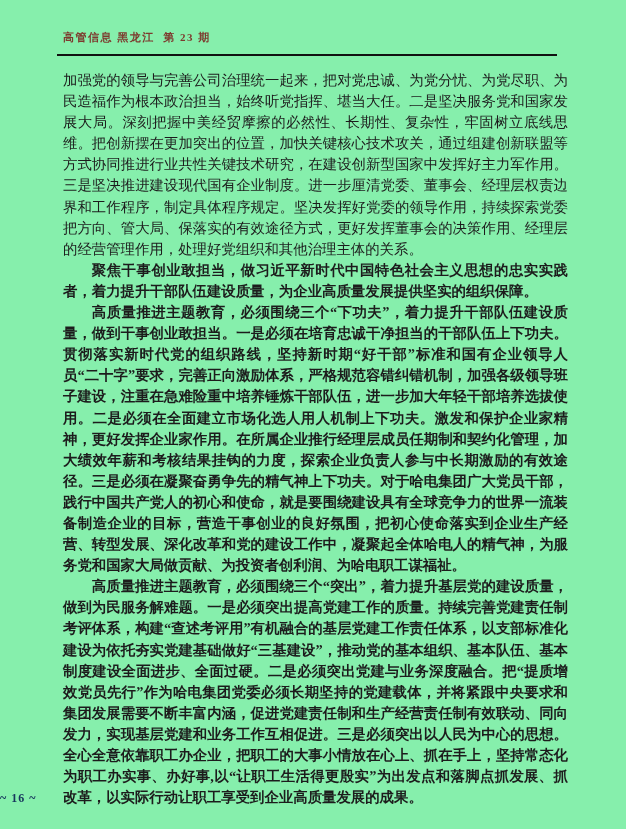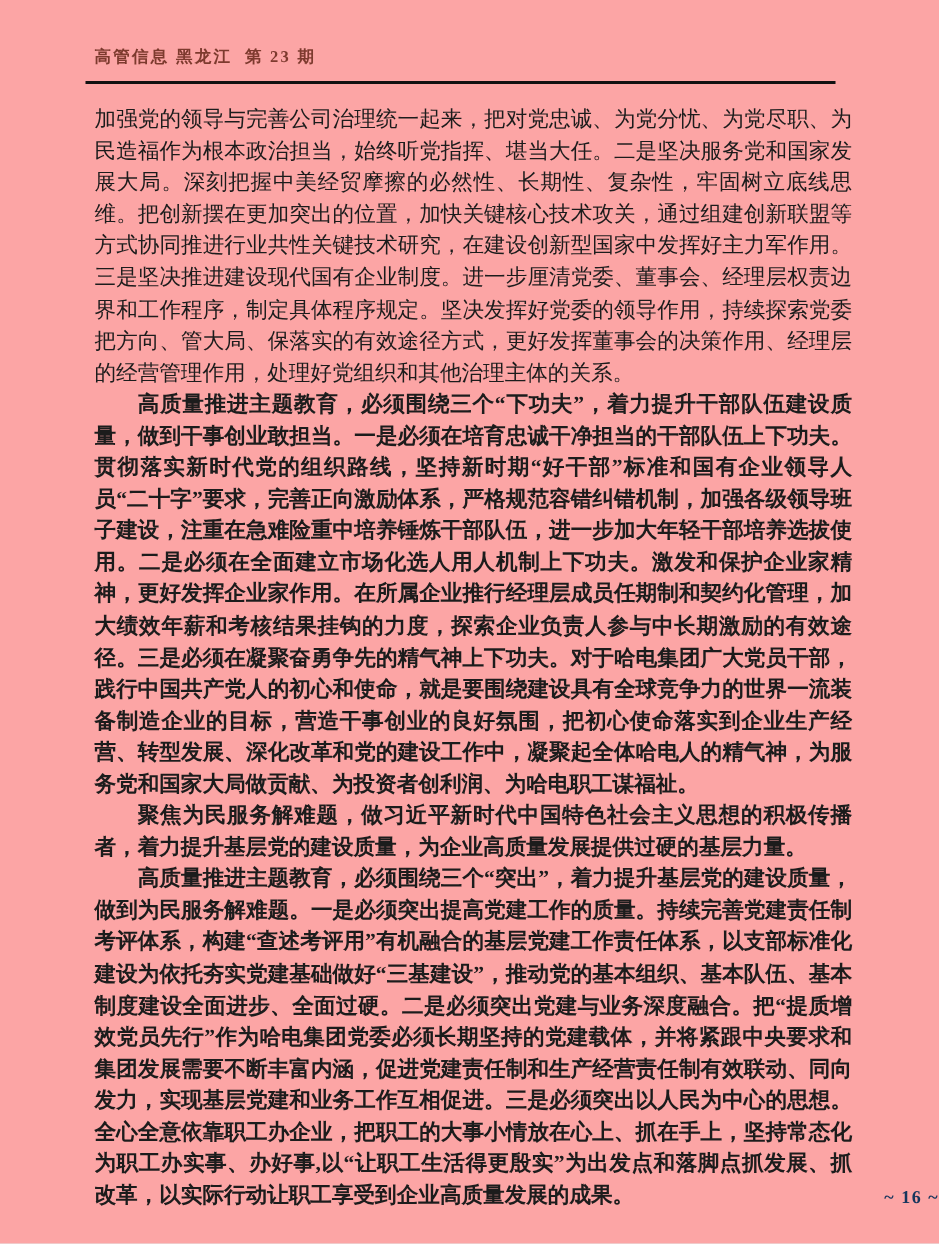--- a/index.html
+++ b/index.html
@@ -4,21 +4,21 @@
 <style>
   html, body {
     margin: 0;
     padding: 0;
     background: #e8e8e8;
   }
   .page {
     position: relative;
     width: 626px;
     height: 829px;
-    background: #fca5a5;
+    background: #86efac;
     overflow: hidden;
     font-family: "Liberation Serif", "DejaVu Serif", serif;
   }
   .masthead {
     position: absolute;
     left: 63px;
     top: 30px;
     font-size: 11px;
     font-weight: 600;
     letter-spacing: 1.5px;
@@ -52,37 +52,37 @@
     font-weight: bold;
   }
   .para-bold {
     font-weight: 700;
   }
   .page-footer {
     position: absolute;
     left: 0;
     right: 0;
     top: 791px;
-    text-align: right;
+    text-align: left;
     font-size: 12px;
     font-weight: 600;
     letter-spacing: 1px;
   }
 </style>
 </head>
 <body>
 
 <div class="page">
 
   <div class="masthead" style="color: rgb(125, 58, 46);">高管信息 黑龙江  第 23 期</div>
 
   <div class="masthead-rule"></div>
 
   <div class="doc-body">
     <p class="para-flow">加强党的领导与完善公司治理统一起来，把对党忠诚、为党分忧、为党尽职、为民造福作为根本政治担当，始终听党指挥、堪当大任。二是坚决服务党和国家发展大局。深刻把握中美经贸摩擦的必然性、长期性、复杂性，牢固树立底线思维。把创新摆在更加突出的位置，加快关键核心技术攻关，通过组建创新联盟等方式协同推进行业共性关键技术研究，在建设创新型国家中发挥好主力军作用。三是坚决推进建设现代国有企业制度。进一步厘清党委、董事会、经理层权责边界和工作程序，制定具体程序规定。坚决发挥好党委的领导作用，持续探索党委把方向、管大局、保落实的有效途径方式，更好发挥董事会的决策作用、经理层的经营管理作用，处理好党组织和其他治理主体的关系。</p>
+    <p class="para-indent para-bold">聚焦干事创业敢担当，做习近平新时代中国特色社会主义思想的忠实实践者，着力提升干部队伍建设质量，为企业高质量发展提供坚实的组织保障。</p>
     <p class="para-indent">高质量推进主题教育，必须围绕三个“下功夫”，着力提升干部队伍建设质量，做到干事创业敢担当。一是必须在培育忠诚干净担当的干部队伍上下功夫。贯彻落实新时代党的组织路线，坚持新时期“好干部”标准和国有企业领导人员“二十字”要求，完善正向激励体系，严格规范容错纠错机制，加强各级领导班子建设，注重在急难险重中培养锤炼干部队伍，进一步加大年轻干部培养选拔使用。二是必须在全面建立市场化选人用人机制上下功夫。激发和保护企业家精神，更好发挥企业家作用。在所属企业推行经理层成员任期制和契约化管理，加大绩效年薪和考核结果挂钩的力度，探索企业负责人参与中长期激励的有效途径。三是必须在凝聚奋勇争先的精气神上下功夫。对于哈电集团广大党员干部，践行中国共产党人的初心和使命，就是要围绕建设具有全球竞争力的世界一流装备制造企业的目标，营造干事创业的良好氛围，把初心使命落实到企业生产经营、转型发展、深化改革和党的建设工作中，凝聚起全体哈电人的精气神，为服务党和国家大局做贡献、为投资者创利润、为哈电职工谋福祉。</p>
-    <p class="para-indent para-bold">聚焦为民服务解难题，做习近平新时代中国特色社会主义思想的积极传播者，着力提升基层党的建设质量，为企业高质量发展提供过硬的基层力量。</p>
     <p class="para-indent">高质量推进主题教育，必须围绕三个“突出”，着力提升基层党的建设质量，做到为民服务解难题。一是必须突出提高党建工作的质量。持续完善党建责任制考评体系，构建“查述考评用”有机融合的基层党建工作责任体系，以支部标准化建设为依托夯实党建基础做好“三基建设”，推动党的基本组织、基本队伍、基本制度建设全面进步、全面过硬。二是必须突出党建与业务深度融合。把“提质增效党员先行”作为哈电集团党委必须长期坚持的党建载体，并将紧跟中央要求和集团发展需要不断丰富内涵，促进党建责任制和生产经营责任制有效联动、同向发力，实现基层党建和业务工作互相促进。三是必须突出以人民为中心的思想。全心全意依靠职工办企业，把职工的大事小情放在心上、抓在手上，坚持常态化为职工办实事、办好事,以“让职工生活得更殷实”为出发点和落脚点抓发展、抓改革，以实际行动让职工享受到企业高质量发展的成果。</p>
   </div>
 
   <div class="page-footer" style="color: rgb(23, 54, 93);">~ 16 ~</div>
 
 </div>
 
 </body></html>

